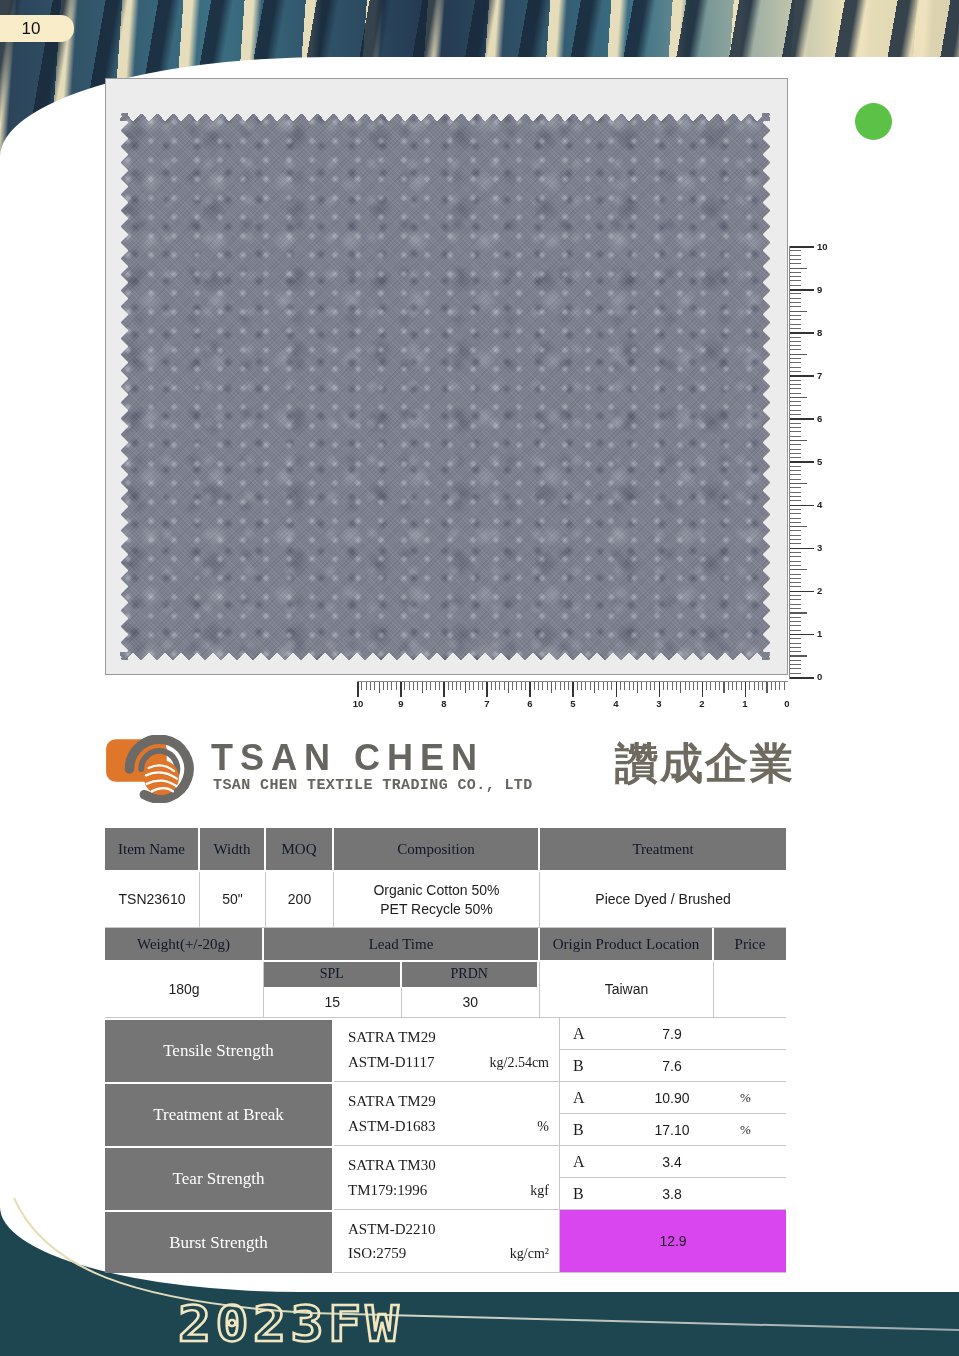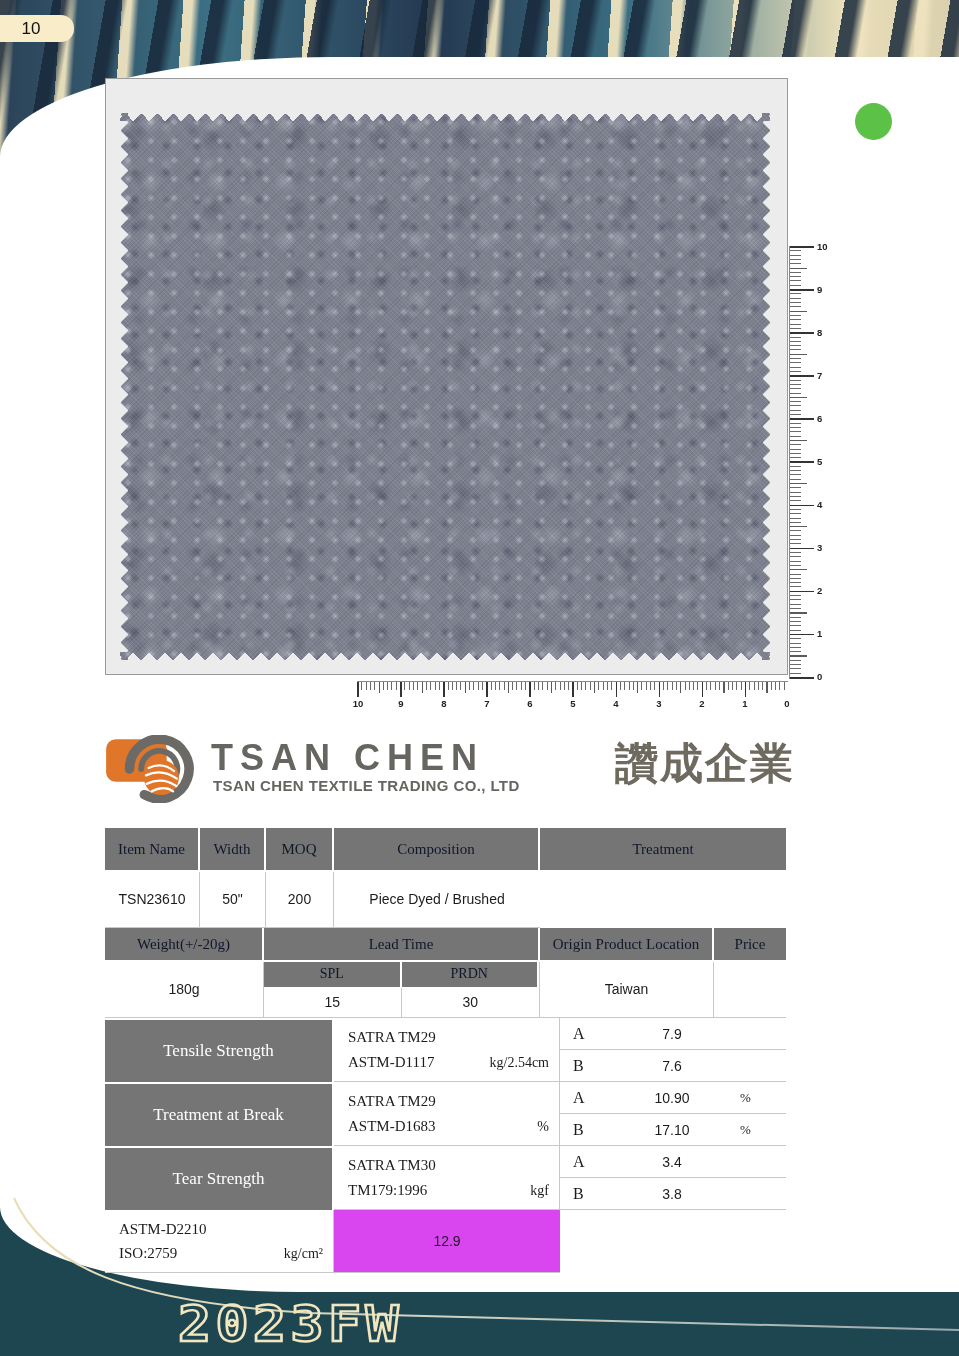--- a/index.html
+++ b/index.html
@@ -76,21 +76,21 @@
     background:repeating-linear-gradient(to right,#5a5a5a 0 1.2px,transparent 1.2px 21.55px);}
   .hruler .major{position:absolute;left:0;right:0;top:0;height:15px;
     background:repeating-linear-gradient(to right,#333 0 1.6px,transparent 1.6px 43.1px);}
   .hlab{position:absolute;top:16px;transform:translateX(-50%);font-size:9.5px;font-weight:bold;color:#222;}
 
   
   .brand{position:absolute;left:105px;top:735px;width:690px;height:70px;}
   .brand-title{position:absolute;left:106px;top:2px;font-size:36px;font-weight:bold;
     letter-spacing:7px;color:#66655f;font-family:"Liberation Sans",sans-serif;}
   .brand-sub{position:absolute;left:108px;top:42px;font-size:15px;font-weight:bold;
-    letter-spacing:.4px;color:#66655f;}
+    letter-spacing:.4px;color:#66655f;font-family:Liberation Mono, monospace;}
   .brand-cn{position:absolute;left:495px;top:0;width:195px;text-align:right;font-size:43px;
     font-weight:600;letter-spacing:2px;color:#6e6a60;font-family:"Liberation Sans",sans-serif;}
 
   
   .spec{position:absolute;left:105px;top:828px;width:681px;font-size:14px;color:#1c1c1c;}
   .grid{display:grid;box-sizing:border-box;}
   .hc{background:#757575;color:#0f172a;font-family:"Liberation Serif",serif;font-size:15px;
       display:flex;align-items:center;justify-content:center;border-right:2px solid #fff;
       border-bottom:2px solid #fff;box-sizing:border-box;text-align:center;}
   .hc:last-child{border-right:none;}
@@ -202,20 +202,24 @@
       <div class="hc">Width</div>
       <div class="hc">MOQ</div>
       <div class="hc">Composition</div>
       <div class="hc">Treatment</div>
     </div>
 
     <div class="grid row-v1">
       <div class="vc">TSN23610</div>
       <div class="vc">50"</div>
       <div class="vc">200</div>
+      <div class="vc">
+        <span>Organic Cotton 50%</span>
+        <span>PET Recycle 50%</span>
+      </div>
       <div class="vc">Piece Dyed / Brushed</div>
     </div>
 
     <div class="grid row-h2">
       <div class="hc">Weight(+/-20g)</div>
       <div class="hc">Lead Time</div>
       <div class="hc">Origin Product Location</div>
       <div class="hc">Price</div>
     </div>
 
@@ -296,20 +300,21 @@
         </div>
         <div class="rrow">
           <span class="rkey">B</span>
           <span class="rval">3.8</span>
           <span class="runit"></span>
         </div>
       </div>
     </div>
 
     <div class="grid trow" style="height:63px">
+      <div class="tlabel">Burst Strength</div>
       <div class="tmethod">
         <span>ASTM-D2210</span>
         <span class="mline">
           <span>ISO:2759</span>
           <span class="munit">kg/cm²</span>
         </span>
       </div>
       <div class="tres-single">12.9</div>
     </div>
 

